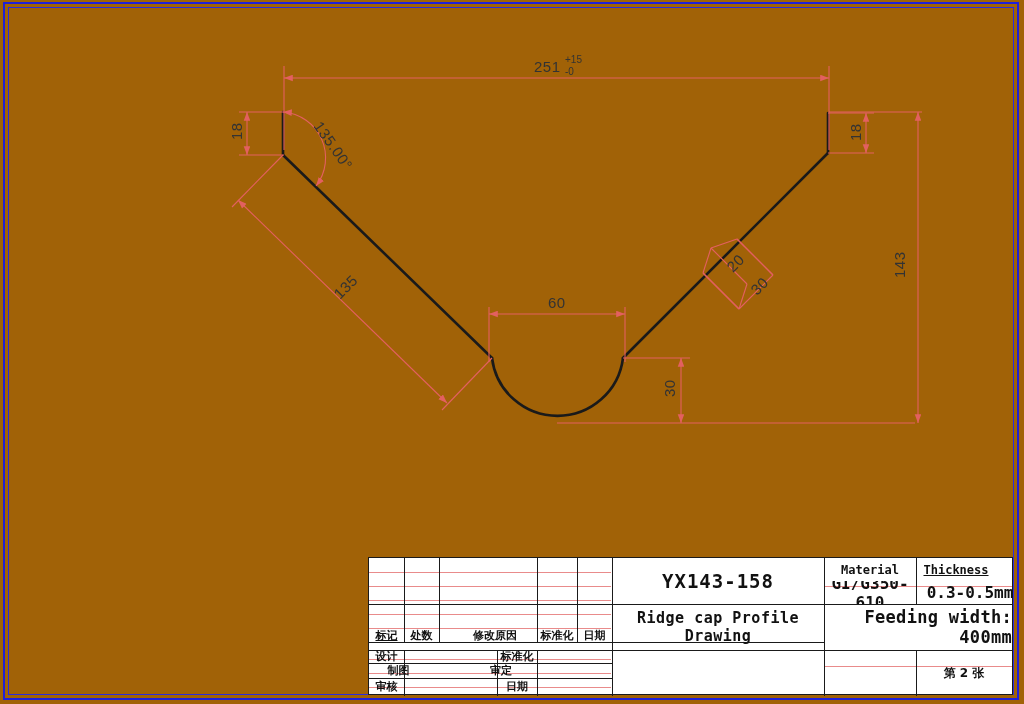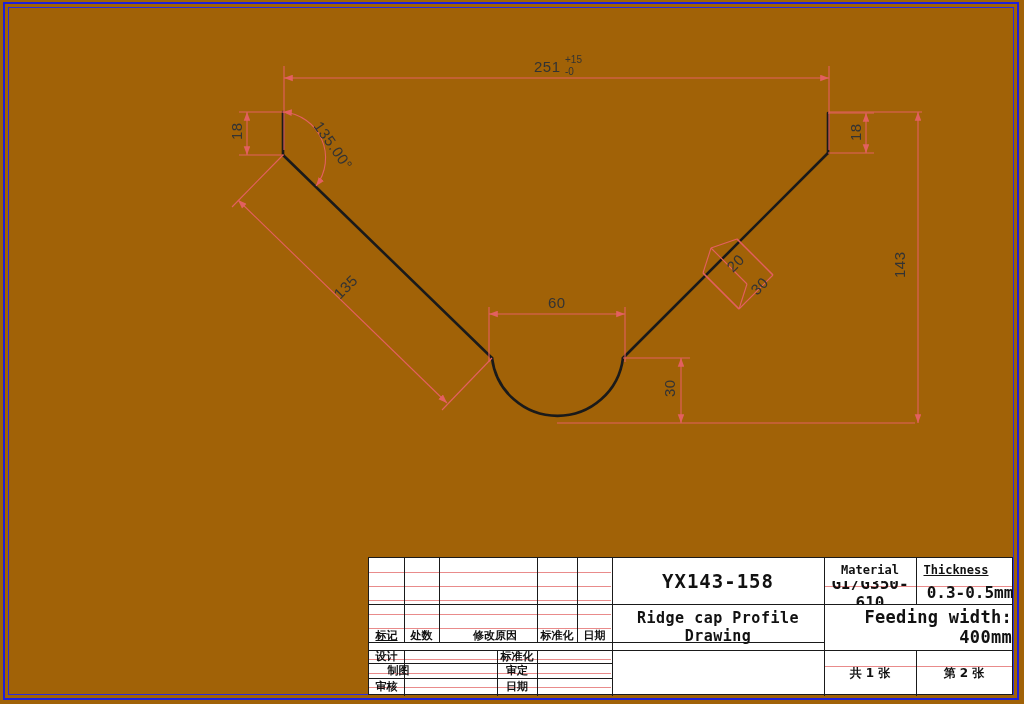--- a/index.html
+++ b/index.html
@@ -267,30 +267,29 @@
     <div class="tb-cell cn" style="left:35px; top:70px; width:35px; height:14px;">处数</div>
     <div class="tb-cell cn" style="left:70px; top:70px; width:98px; height:14px;padding-left:14px;">修改原因</div>
     <div class="tb-cell cn" style="left:168px; top:70px; width:40px; height:14px;">标准化</div>
     <div class="tb-cell cn" style="left:208px; top:70px; width:35px; height:14px;">日期</div>
 
     <div class="tb-cell cn" style="left:0; top:92px; width:35px; height:13px;">设计</div>
     <div class="tb-cell cn" style="left:12px; top:105px; width:35px; height:15px;">制图</div>
     <div class="tb-cell cn" style="left:0; top:120px; width:35px; height:17px;">审核</div>
 
     <div class="tb-cell cn" style="left:128px; top:92px; width:40px; height:13px;">标准化</div>
-    <div class="tb-cell cn" style="left:128px; top:105px; width:40px; height:15px;">审定</div>
+    <div class="tb-cell cn" style="left:112px; top:105px; width:40px; height:15px;">审定</div>
     <div class="tb-cell cn" style="left:128px; top:120px; width:40px; height:17px;">日期</div>
 
     <div class="tb-cell mono big-title" style="left:243px; top:0; width:212px; height:46px;">YX143-158</div>
     <div class="tb-cell mono sub-title" style="left:243px; top:46px; width:212px; height:46px;">Ridge cap Profile Drawing</div>
 
     <div class="tb-cell mono hdr" style="left:455px; top:0; width:92px; height:23px;">Material</div>
     <div class="tb-cell mono hdr" style="left:547px; top:0; width:80px; height:23px;text-decoration:underline;">Thickness</div>
     <div class="tb-cell mono val" style="left:455px; top:23px; width:92px; height:23px;">GI/G350-610</div>
     <div class="tb-cell mono val" style="left:547px; top:23px; width:108px; height:23px;">0.3-0.5mm</div>
 
     <div class="tb-cell mono feed-title" style="left:455px; top:46px; width:188px; height:46px;">Feeding width: 400mm</div>
 
-    <div class="tb-cell cn" style="left:455px; top:92px; width:92px; height:46px; font-size:12px;">共 1 张</div>
     <div class="tb-cell cn" style="left:547px; top:92px; width:96px; height:46px; font-size:12px;">第 2 张</div>
   </div>
 
 </div>
 
 </body></html>

